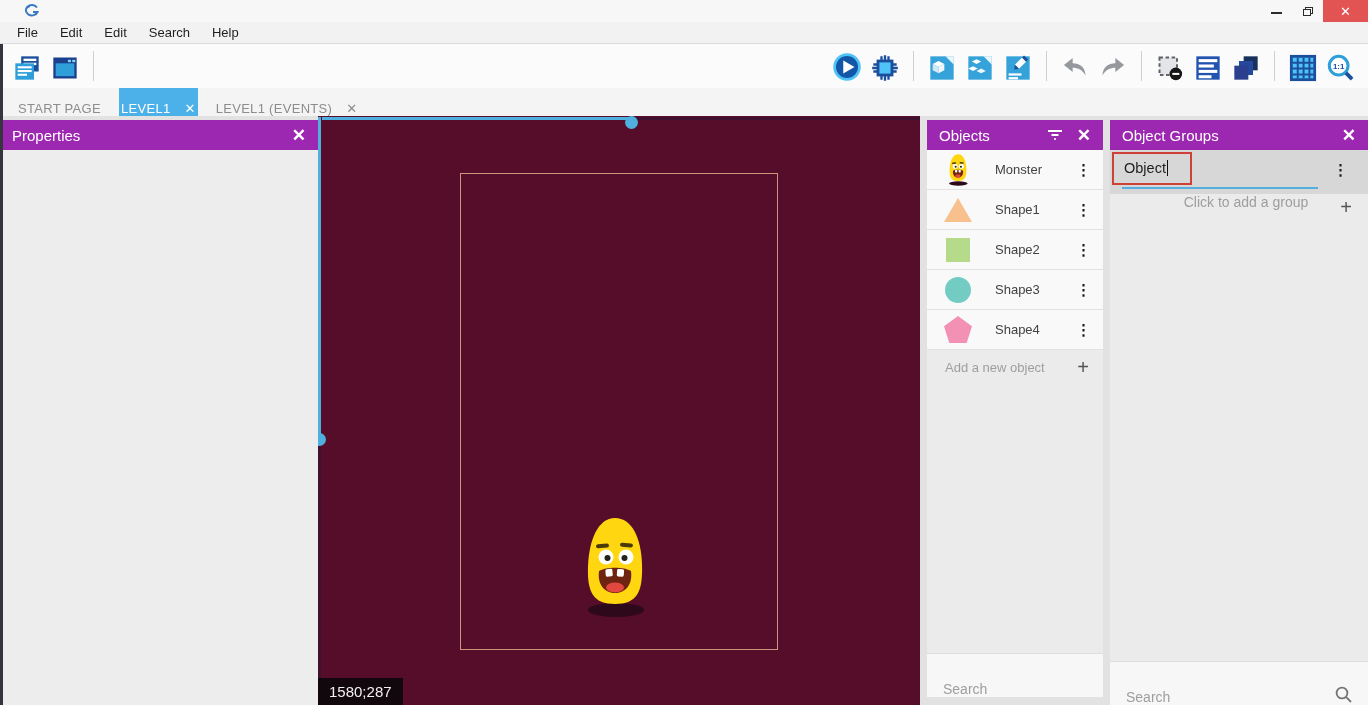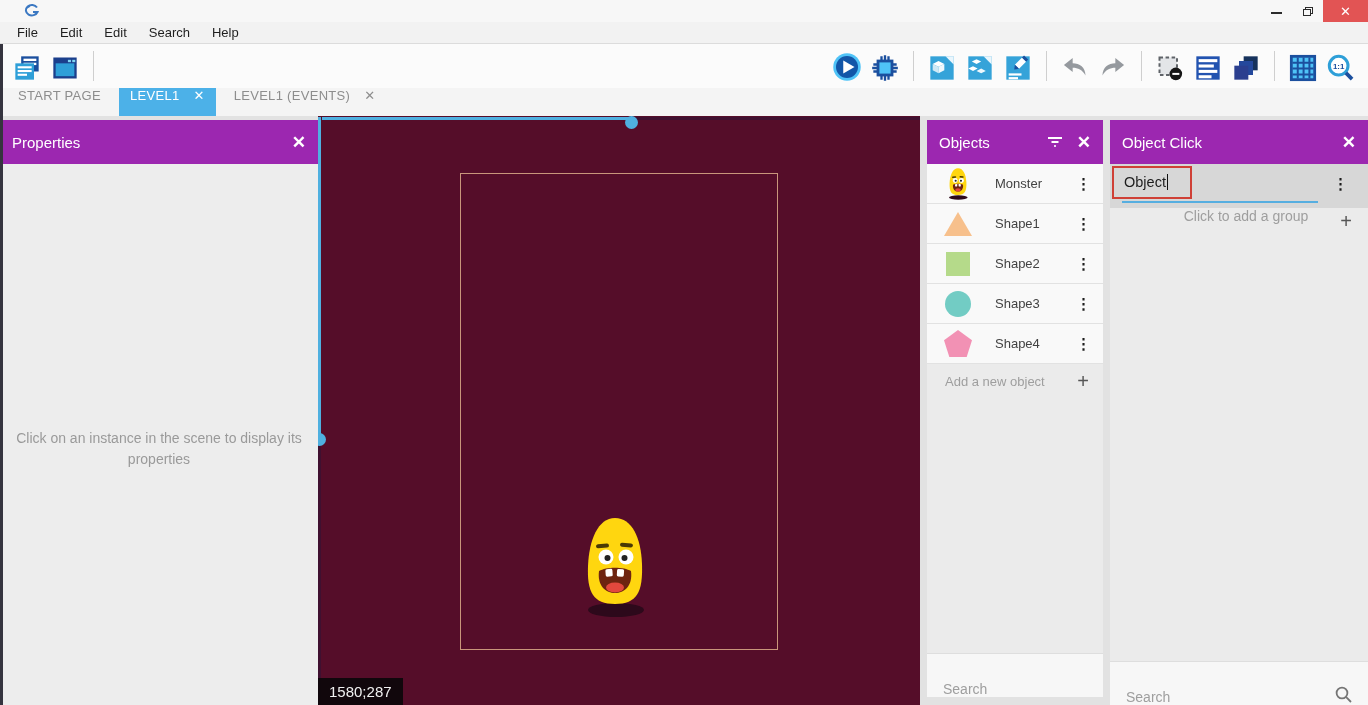--- a/index.html
+++ b/index.html
@@ -29,28 +29,28 @@
   .menu-item { padding:0 11px; font-size:13px; color:#1f1f1f; height:22px; line-height:22px; }
 
   
   .toolbar { height:44px; background:#fbfbfb; display:flex; align-items:center; padding:0 8px; }
   .tool-btn { width:32px; height:32px; margin:0 3px; display:flex; align-items:flex-end; justify-content:center; }
   .tool-sep { width:1px; height:30px; background:#cfcfcf; margin:0 9px; }
   .toolbar .right { margin-left:auto; display:flex; align-items:center; }
 
   
   .tabbar { height:28px; background:#f4f4f4; display:flex; align-items:stretch; }
-  .tab { display:flex; align-items:flex-start; padding:0 18px; font-size:13px; color:#8d8d8d; letter-spacing:.3px; }
+  .tab { display:flex; align-items:flex-end; padding:0 18px; font-size:13px; color:#8d8d8d; letter-spacing:.3px; }
   .tab .x { margin-left:14px; font-size:13px; color:#8d8d8d; }
-  .tab.active { background:#4cb1e8; color:#fff; padding:0 11px; }
+  .tab.active { background:#4cb1e8; color:#fff; padding:0 2px; }
   .tab.active .x { color:#fff; }
 
   
   .main { position:relative; height:589px; background:#e2e2e2; }
-  .panel-header { height:44px; background:#9c27b0; color:#fff; display:flex; align-items:center; padding:0 12px; font-size:15px; }
+  .panel-header { height:30px; background:#9c27b0; color:#fff; display:flex; align-items:center; padding:0 12px; font-size:15px; }
   .panel-header .spacer { flex:1; }
   .panel-header .x { font-size:17px; font-weight:bold; margin-left:12px; }
 
   .props { position:absolute; left:0; top:4px; bottom:0; width:318px; background:#ededed; }
   .props-message { margin:264px auto 0; width:288px; text-align:center; font-size:14px; color:#9a9a9a; line-height:21px; }
 
   
   .canvas { position:absolute; left:318px; top:0; bottom:0; width:602px; background:#550d29; overflow:hidden; }
   .hbar-track { position:absolute; top:1px; left:4px; right:0; height:3px; background:#3f1030; }
   .hbar-fill { position:absolute; top:1px; left:4px; width:310px; height:3px; background:#4fb0e0; }
@@ -259,21 +259,20 @@
   </div>
 
   <div class="main">
 
     <div class="props">
       <div class="panel-header">
         <span>Properties</span>
         <span class="spacer"></span>
         <span class="x">✕</span>
       </div>
-      <div class="props-message">Click on an instance in the scene to display its properties</div>
     </div>
 
     <div class="canvas">
       <div class="hbar-track"></div>
       <div class="hbar-fill"></div>
       <div class="hbar-handle"></div>
       <div class="vbar-track"></div>
       <div class="vbar-fill"></div>
       <div class="vbar-handle"></div>
       <div class="scene-rect"></div>
@@ -370,21 +369,21 @@
         <input type="text" placeholder="Search" style="">
         <svg width="20" height="20" viewBox="0 0 20 20">
           <circle cx="8" cy="8" r="5.4" fill="none" stroke="#757575" stroke-width="1.8"></circle>
           <line x1="12.2" y1="12.2" x2="17" y2="17" stroke="#757575" stroke-width="1.8"></line>
         </svg>
       </div>
     </div>
 
     <div class="groups">
       <div class="panel-header">
-        <span>Object Click</span>
+        <span>Object Groups</span>
         <span class="spacer"></span>
         <span class="x">✕</span>
       </div>
 
       <div class="group-input-row">
         <div class="group-input">
           <span>Object</span>
           <span class="caret"></span>
         </div>
         <div class="group-underline"></div>

